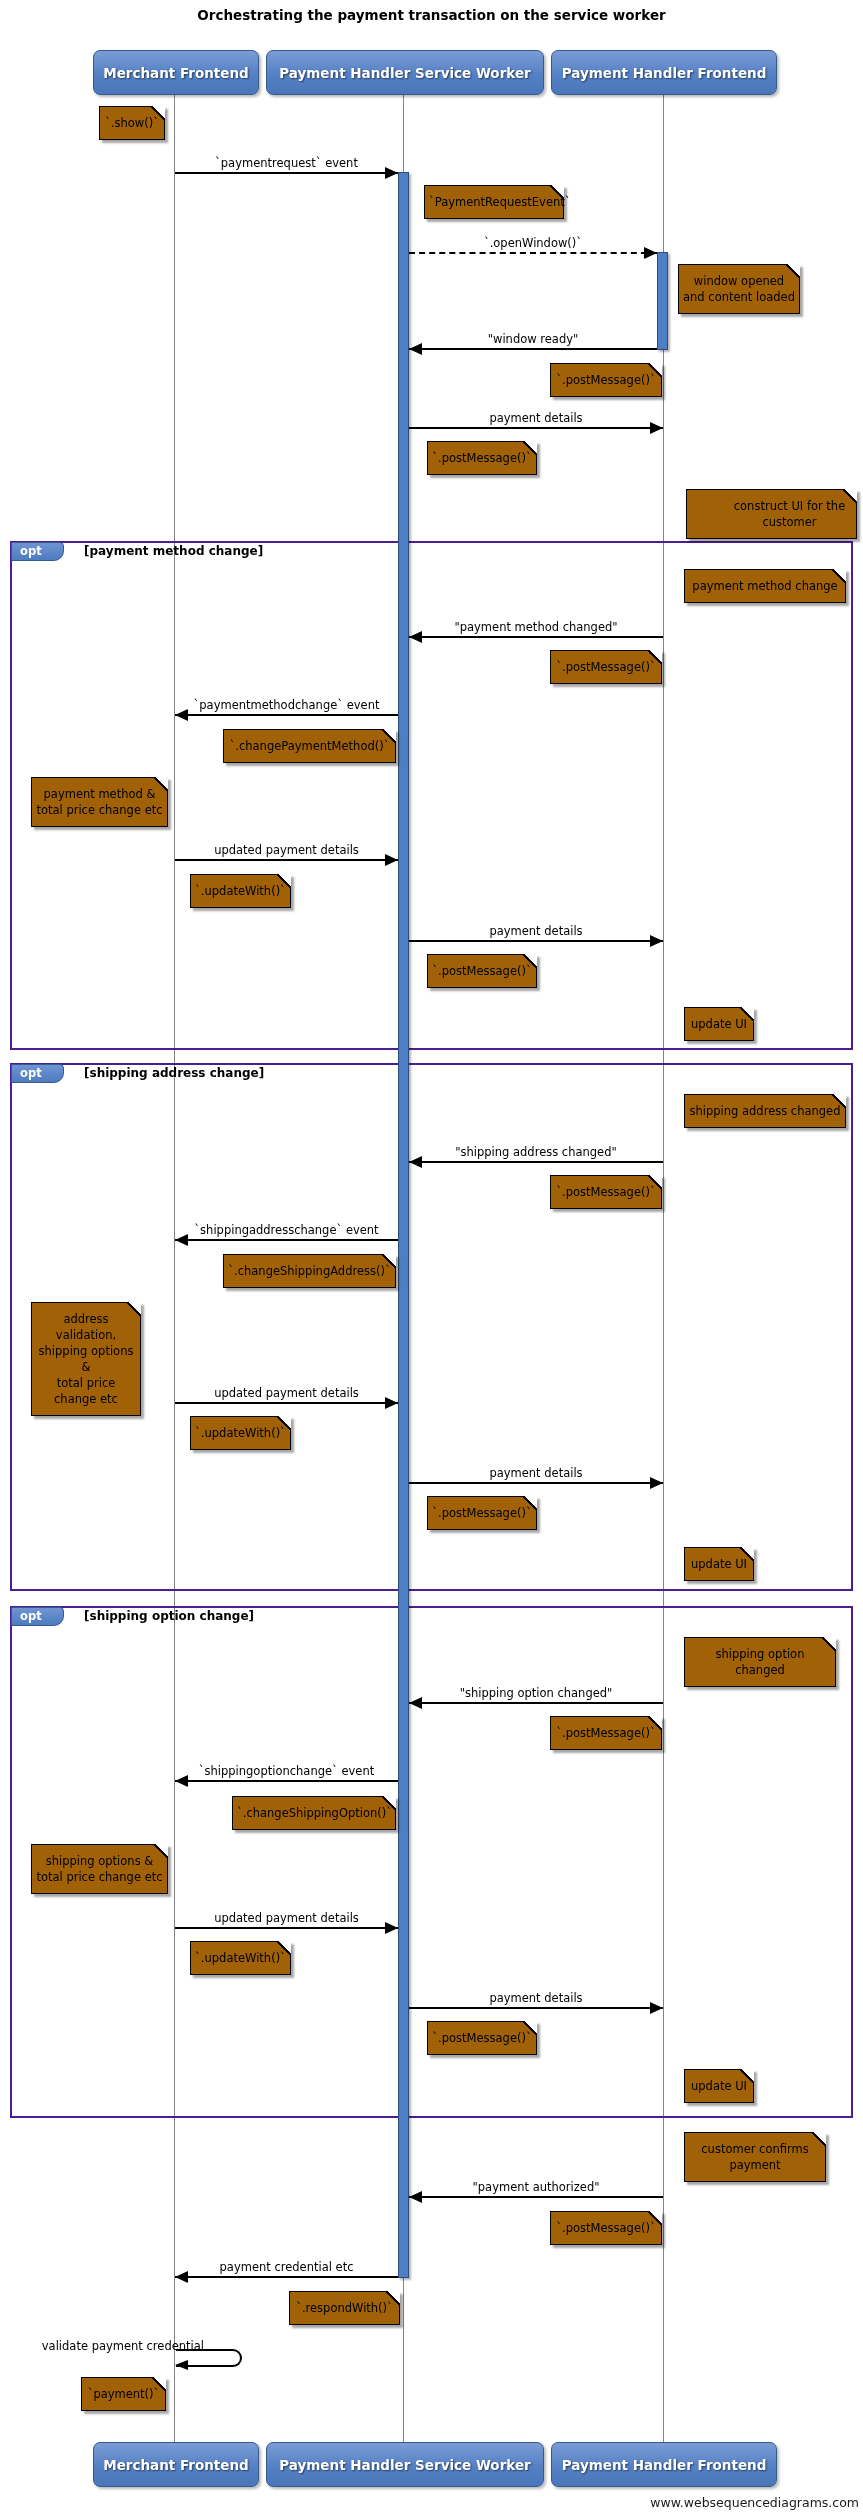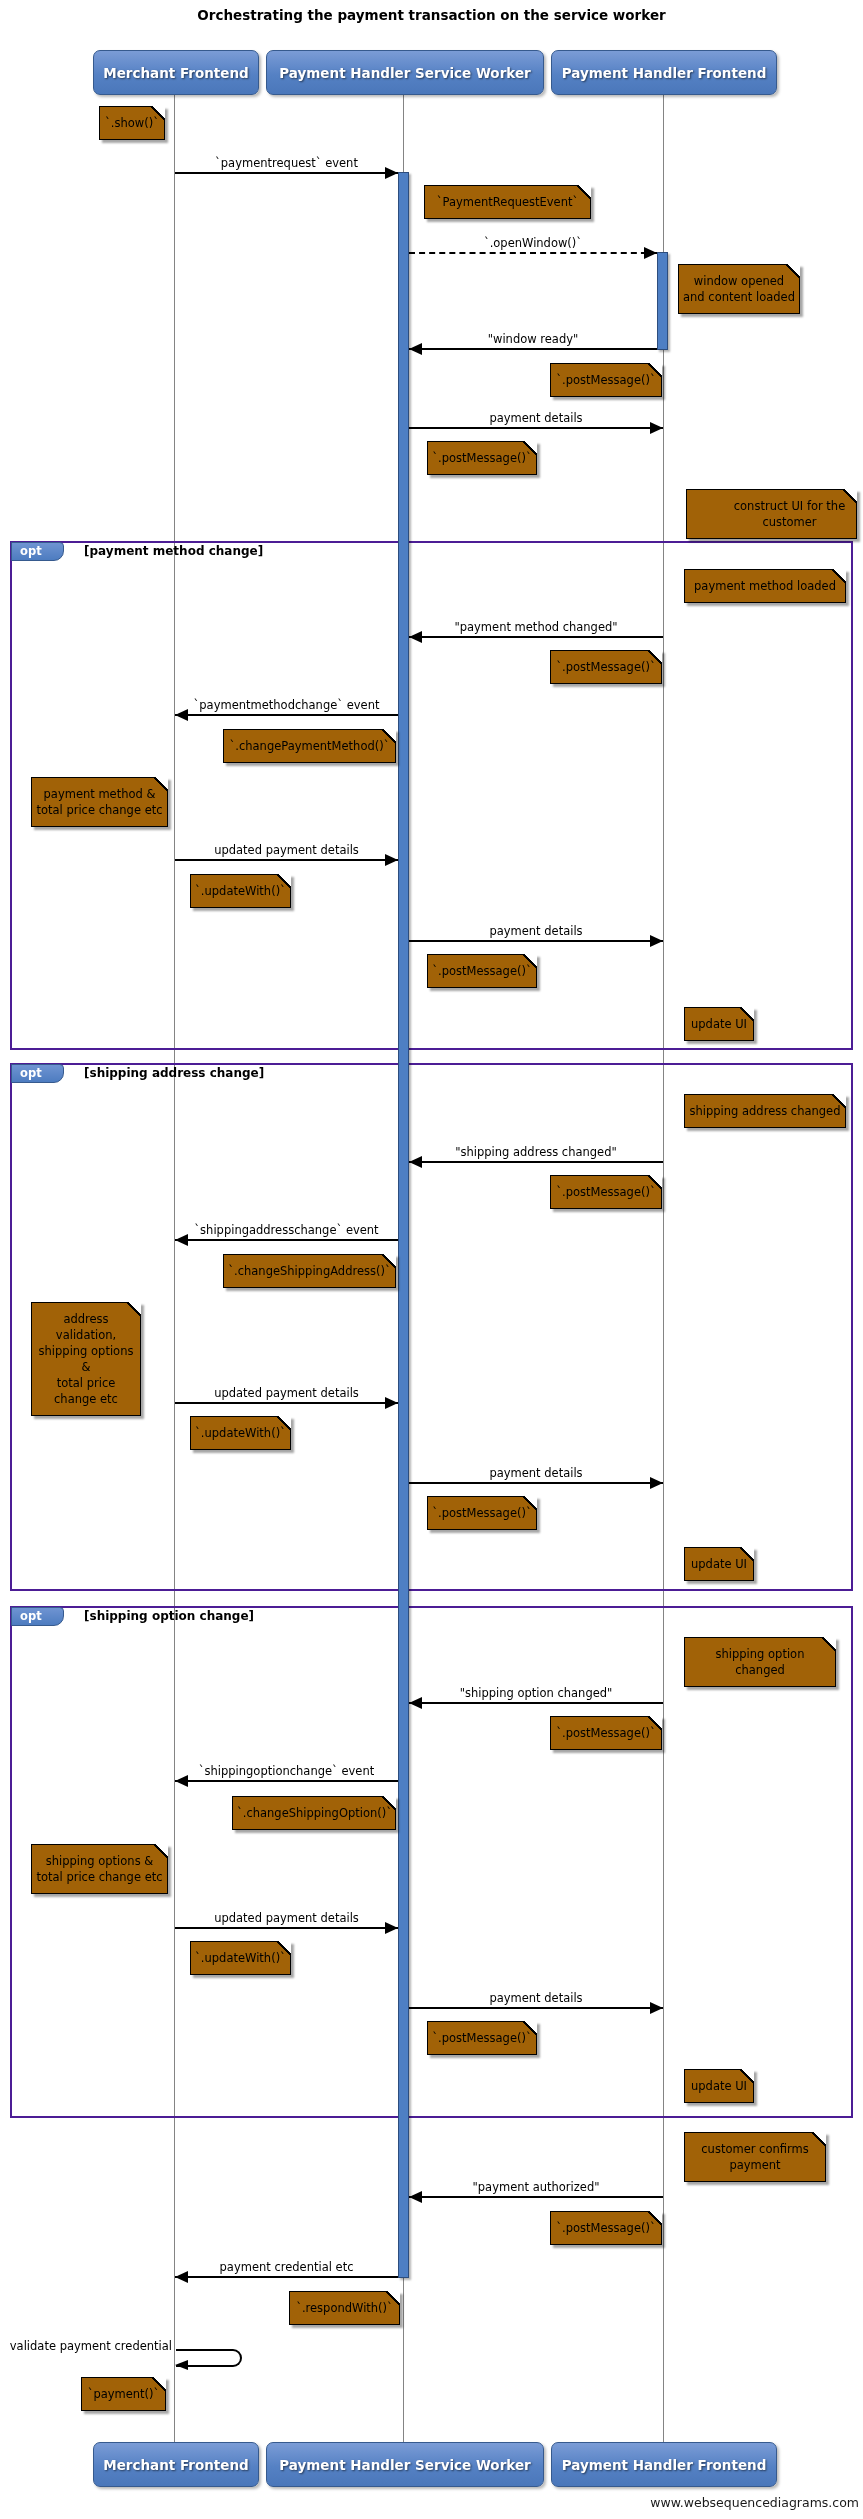--- a/index.html
+++ b/index.html
@@ -27,21 +27,21 @@
   .note::after{content:"";position:absolute;top:-1px;right:-1px;width:14px;height:14px;
         background:linear-gradient(to top right,transparent 45%,#000 45%,#000 55%,transparent 55%);}
   .msg{position:absolute;height:20px;z-index:3;}
   .msg .lbl{position:absolute;left:0;right:0;bottom:4px;text-align:center;font-size:11.5px;white-space:nowrap;}
   .msg .line{position:absolute;left:0;right:0;bottom:0;height:0;border-top:2px solid #000;}
   .msg .line.dashed{border-top-style:dashed;}
   .head-r{position:absolute;right:0;bottom:-5px;width:0;height:0;
           border-top:6px solid transparent;border-bottom:6px solid transparent;border-left:13px solid #000;}
   .head-l{position:absolute;left:0;bottom:-5px;width:0;height:0;
           border-top:6px solid transparent;border-bottom:6px solid transparent;border-right:13px solid #000;}
-  .self-lbl{position:absolute;left:0;width:172px;top:2339px;text-align:right;font-size:11.5px;z-index:3;}
+  .self-lbl{position:absolute;left:0;width:172px;top:2339px;text-align:right;font-size:11.5px;z-index:3;padding-left:32px;}
   .self-loop{position:absolute;left:176px;top:2349px;width:64px;height:14px;z-index:3;
              border:2px solid #000;border-left:none;border-radius:0 10px 10px 0;}
   .self-head{position:absolute;left:175px;top:2360px;width:0;height:0;z-index:3;
              border-top:5.5px solid transparent;border-bottom:5.5px solid transparent;border-right:13px solid #000;}
 </style>
 </head>
 <body>
 
 <div class="canvas">
 
@@ -164,28 +164,28 @@
     <div class="lbl">payment credential etc</div>
     <div class="line"></div>
     <div class="head-l"></div>
   </div>
 
   <div class="self-lbl">validate payment credential</div>
   <div class="self-loop"></div>
   <div class="self-head"></div>
 
   <div class="note" style="left:99px;top:106px;width:66px;">`.show()`</div>
-  <div class="note" style="left:424px;top:185px;width:167px;">`PaymentRequestEvent`</div>
+  <div class="note" style="left:424px;top:185px;width:140px;">`PaymentRequestEvent`</div>
   <div class="note" style="left:678px;top:264px;width:122px;">window opened
 and content loaded</div>
   <div class="note" style="left:550px;top:363px;width:112px;">`.postMessage()`</div>
   <div class="note" style="left:427px;top:441px;width:110px;">`.postMessage()`</div>
   <div class="note" style="left:686px;top:489px;width:171px;padding-left:40px;">construct UI for the customer</div>
 
-  <div class="note" style="left:684px;top:569px;width:162px;">payment method loaded</div>
+  <div class="note" style="left:684px;top:569px;width:162px;">payment method change</div>
   <div class="note" style="left:550px;top:650px;width:112px;">`.postMessage()`</div>
   <div class="note" style="left:223px;top:729px;width:173px;">`.changePaymentMethod()`</div>
   <div class="note" style="left:31px;top:777px;width:137px;">payment method &amp;
 total price change etc</div>
   <div class="note" style="left:190px;top:874px;width:101px;">`.updateWith()`</div>
   <div class="note" style="left:427px;top:954px;width:110px;">`.postMessage()`</div>
   <div class="note" style="left:684px;top:1007px;width:70px;">update UI</div>
 
   <div class="note" style="left:684px;top:1094px;width:162px;">shipping address changed</div>
   <div class="note" style="left:550px;top:1175px;width:112px;">`.postMessage()`</div>

